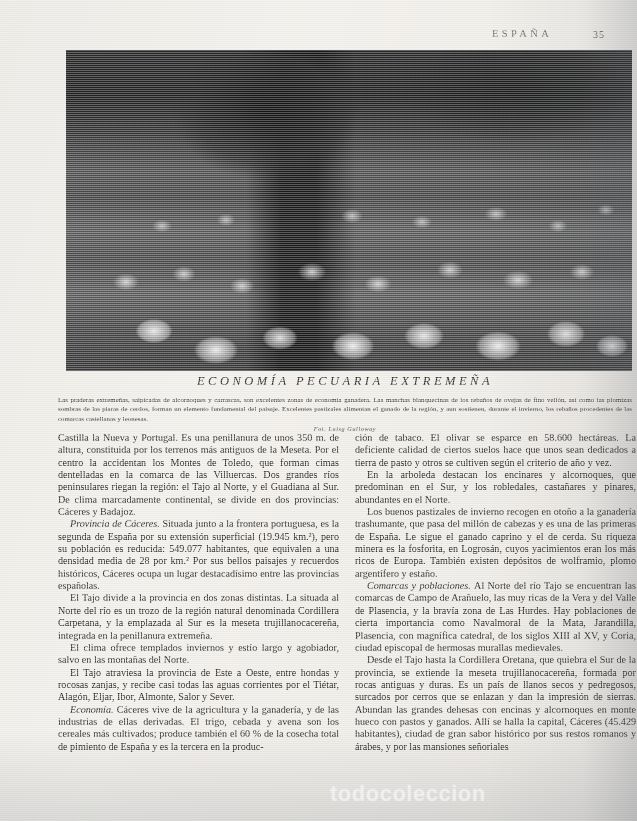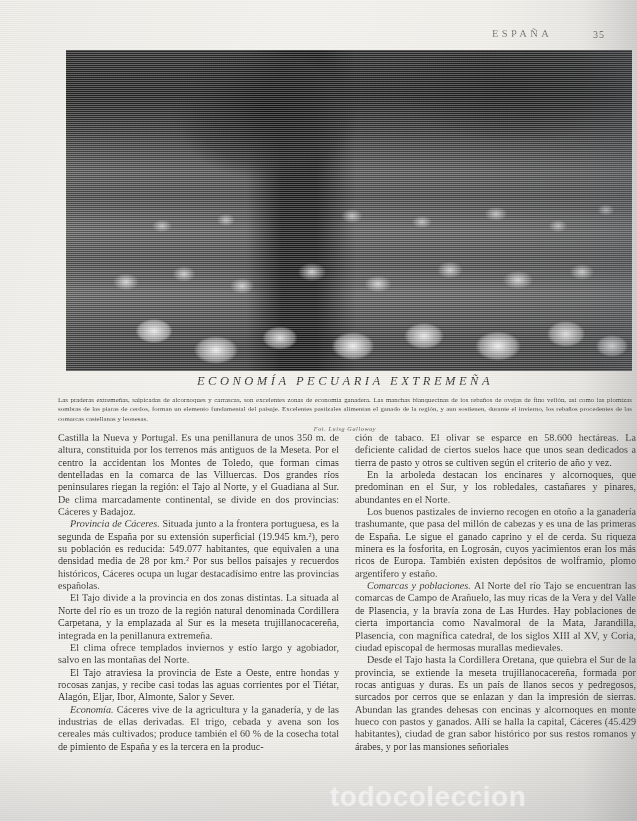--- a/index.html
+++ b/index.html
@@ -201,21 +201,21 @@
   }
   .col em {
     font-style: italic;
   }
 
   
   .watermark {
     position: absolute;
     left: 330px;
     top: 781px;
-    font-size: 28px;
+    font-size: 22px;
     font-weight: bold;
     color: rgba(250,250,252,0.50);
     letter-spacing: 0.5px;
     font-family: "Liberation Sans", sans-serif;
     z-index: 45;
     pointer-events: none;
     white-space: nowrap;
     text-shadow: 0 0 2px rgba(255,255,255,0.30);
     text-align: right;
   }

